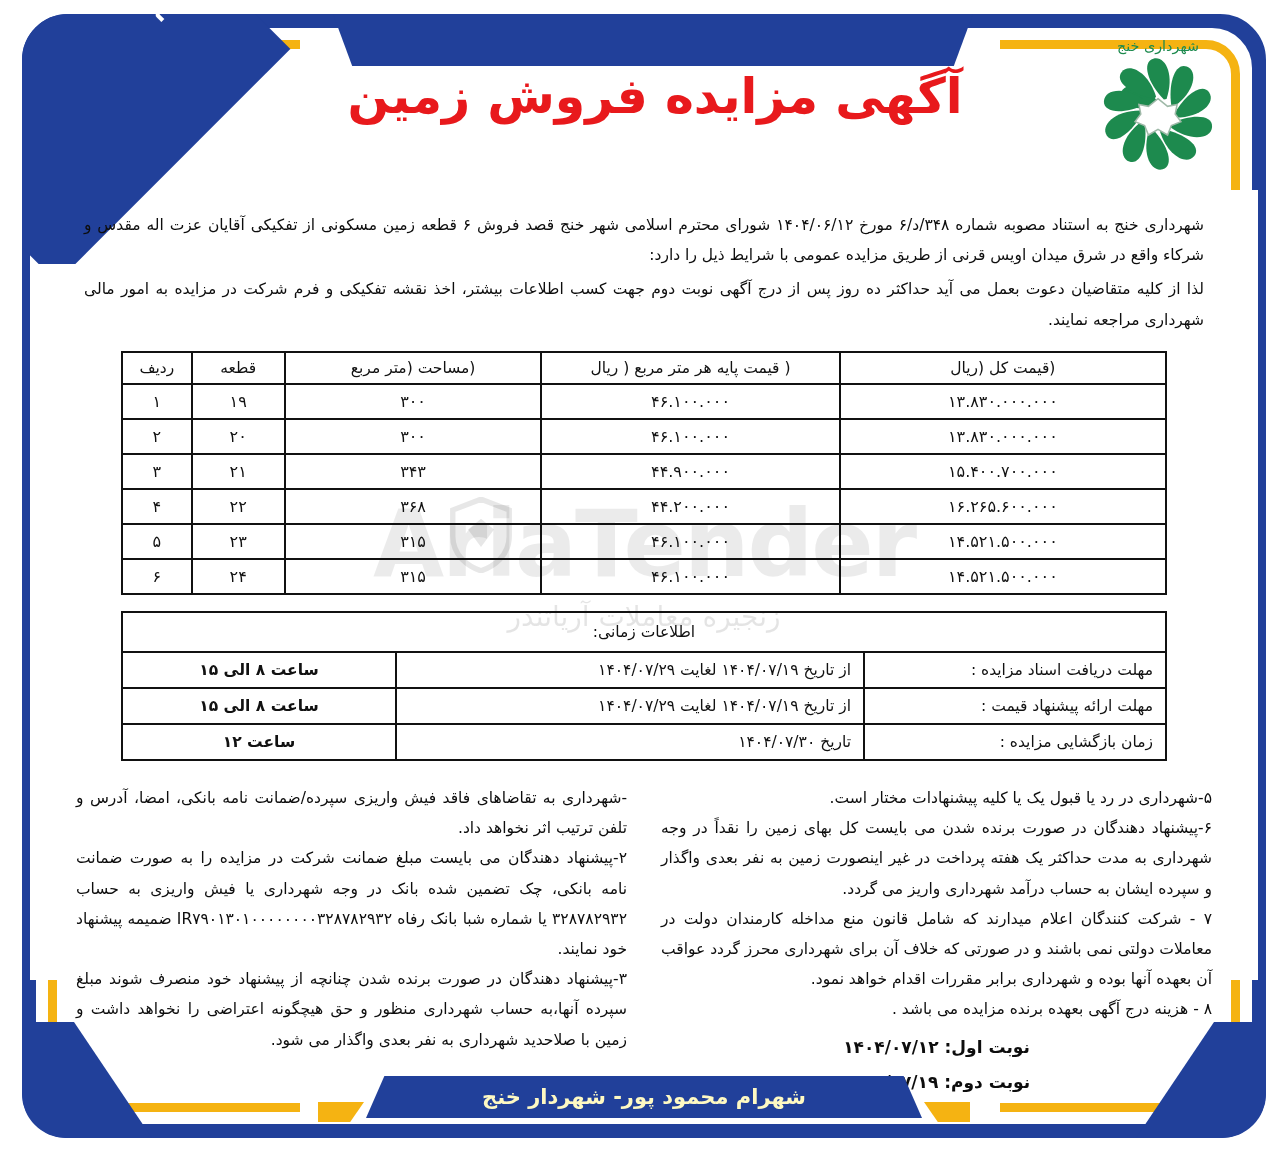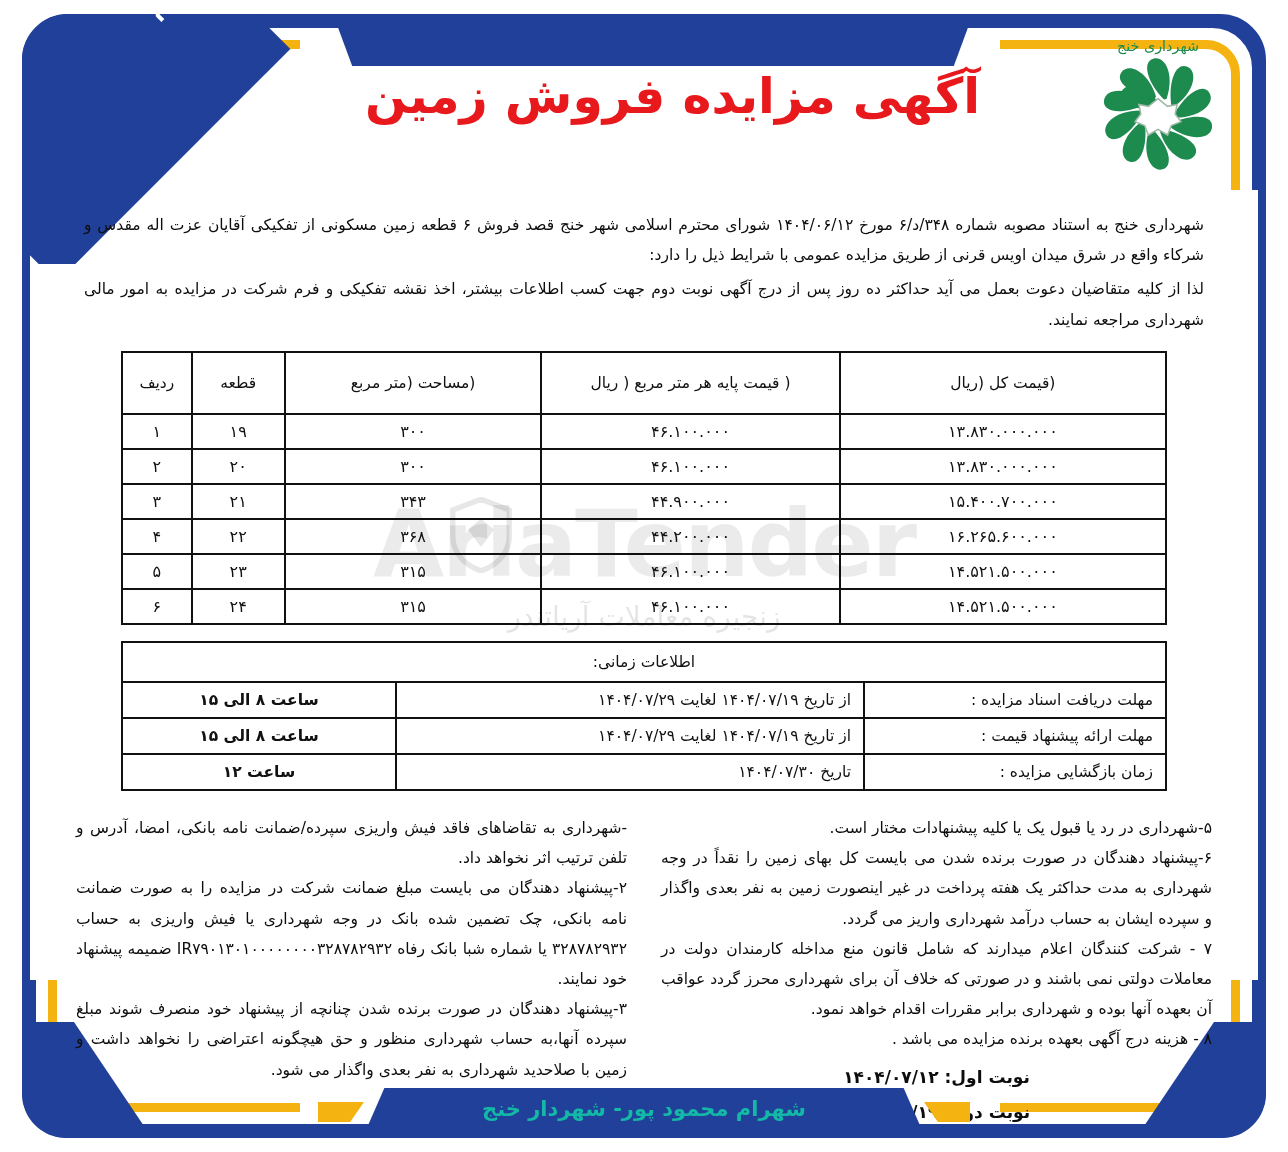--- a/index.html
+++ b/index.html
@@ -99,20 +99,21 @@
     transform:rotate(-45deg);
     transform-origin:left top;
     letter-spacing:1px;
     white-space:nowrap;
   }
 
   
   .title{
     position:absolute;
     left:330px;top:66px;width:650px;
+    text-align:center;
     color:#e8191c;
     font-size:49px;
     font-weight:bold;
     line-height:1.25;
     direction:rtl;
   }
 
   
   .logo{
     position:absolute;
@@ -167,21 +168,21 @@
     background:transparent;
   }
   .lots th,.lots td{
     border:2px solid #111;
     text-align:center;
     font-size:16px;
     color:#111;
     padding:7px 4px;
     background:transparent;
   }
-  .lots th{font-size:15.5px;padding:21px 4px;font-weight:normal;}
+  .lots th{font-size:15.5px;padding:6px 4px;font-weight:normal;}
   .lots .c-row{width:60px;}
   .lots .c-lot{width:84px;}
   .lots .c-area{width:250px;}
   .lots .c-unit{width:292px;}
   .lots .c-total{width:320px;}
 
   .timing{}
   .timing td{
     border:2px solid #111;
     font-size:15.5px;
@@ -208,25 +209,25 @@
     text-align:justify;
     color:#0d0d0d;
   }
   .col p{margin:0;}
   .dates{margin-top:6px;font-weight:bold;font-size:17px;text-align:center;}
   .dates div{margin-bottom:2px;}
 
   
   .footer-banner{
     position:absolute;
-    left:366px;bottom:22px;
+    left:366px;bottom:34px;
     width:556px;height:42px;
     background:#21409a;
     clip-path:polygon(3.3% 0,96.7% 0,100% 100%,0 100%);
-    color:#14b8a6;
+    color:#fef9c3;
     font-size:21px;font-weight:bold;
     display:flex;align-items:center;justify-content:center;
     direction:rtl;
     z-index:3;
   }
   .gold-tick-l{
     position:absolute;left:318px;bottom:30px;width:46px;height:20px;
     background:#f5b312;clip-path:polygon(0 0,100% 0,70% 100%,0 100%);
     z-index:3;
   }

